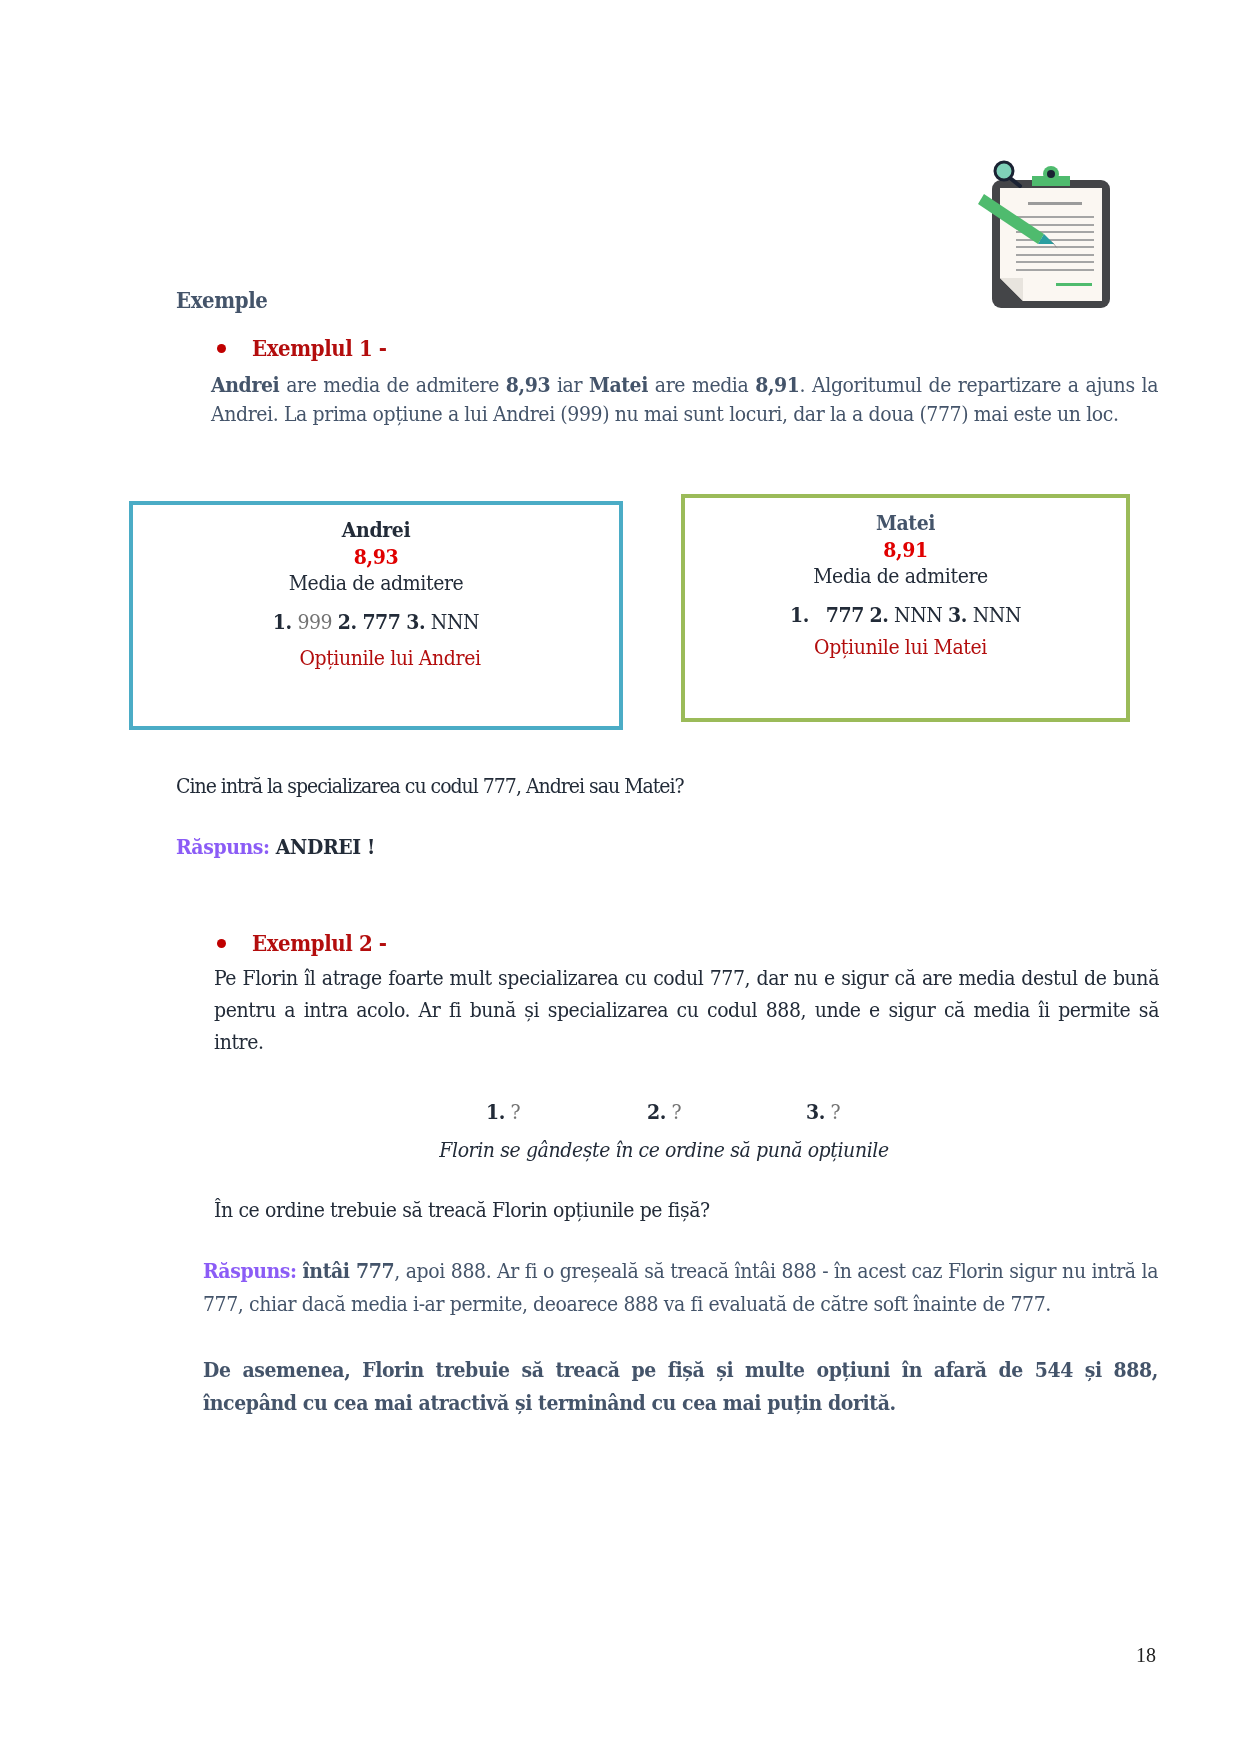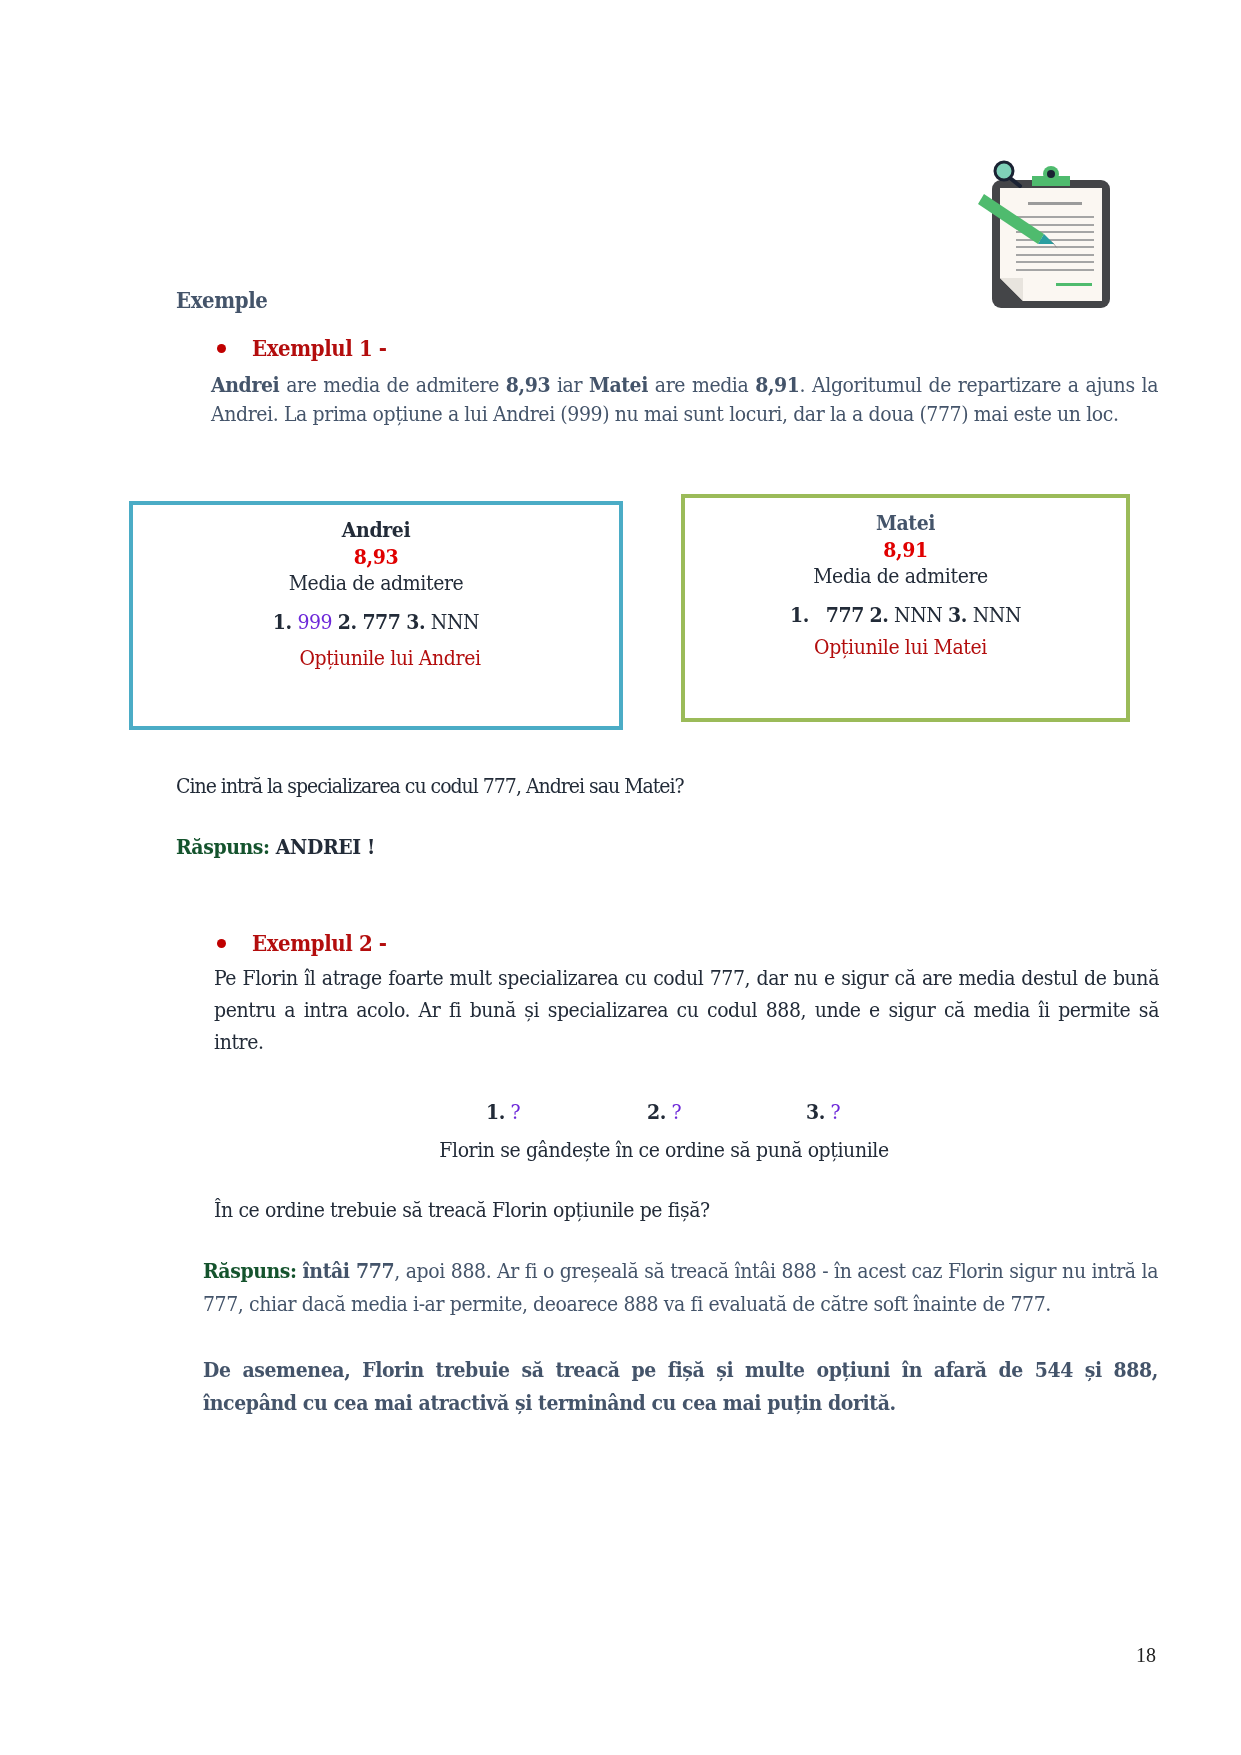--- a/index.html
+++ b/index.html
@@ -2,22 +2,22 @@
 <html><head>
 <meta charset="utf-8">
 <style>
   html, body { margin:0; padding:0; background:#ffffff; }
   body { width:1241px; height:1755px; position:relative; overflow:hidden;
          font-family:"DejaVu Serif", "Liberation Serif", serif; color:#222b38; }
   .abs { position:absolute; }
   .t { font-family:"DejaVu Serif", serif; font-stretch:condensed; letter-spacing:-0.4px; }
   .slate { color:#44546a; }
   .dark { color:#222b38; }
-  .soft-red { color:#6d28d9; }
-  .green { color:#14532d; }
+  .soft-red { color:#737373; }
+  .green { color:#8b5cf6; }
   b { font-weight:bold; }
 
   #heading { left:176px; top:287px; font-size:22px; font-weight:bold; color:#44546a; }
 
   .bullet-row { left:217px; font-size:22px; font-weight:bold; color:#b30d0d; display:flex; align-items:center; }
   .bullet-dot { width:9px; height:9px; border-radius:50%; background:#c00000; margin-right:26px; }
 
   .para { font-size:21px; line-height:29px; text-align:justify; }
 
   .box { position:absolute; background:#fff; text-align:center; box-sizing:border-box; }
@@ -127,21 +127,21 @@
   <span class="soft-red">?</span>
 </div>
 <div class="abs t dark" style="left:647px; top:1099px; font-size:21px;">
   <b>2.</b>
   <span class="soft-red">?</span>
 </div>
 <div class="abs t dark" style="left:806px; top:1099px; font-size:21px;">
   <b>3.</b>
   <span class="soft-red">?</span>
 </div>
-<div class="abs t dark" style="left:404px; top:1138px; width:520px; text-align:center; font-size:21px;">Florin se gândește în ce ordine să pună opțiunile</div>
+<div class="abs t dark" style="left:404px; top:1138px; width:520px; text-align:center; font-size:21px;font-style:italic;">Florin se gândește în ce ordine să pună opțiunile</div>
 
 <div class="abs t dark" style="left:214px; top:1198px; font-size:21px;">În ce ordine trebuie să treacă Florin opțiunile pe fișă?</div>
 
 <div class="abs para t slate" style="left:203px; top:1254px; width:955px; line-height:33px;">
   <b class="green">Răspuns:</b>
   <b>întâi 777</b><span>, apoi 888. Ar fi o greșeală să treacă întâi 888 - în acest caz Florin sigur nu intră la 777, chiar dacă media i-ar permite, deoarece 888 va fi evaluată de către soft înainte de 777.</span>
 </div>
 <div class="abs para t slate" style="left:203px; top:1353px; width:955px; line-height:33px; font-weight:bold;">De asemenea, Florin trebuie să treacă pe fișă și multe opțiuni în afară de 544 și 888, începând cu cea mai atractivă și terminând cu cea mai puțin dorită.</div>
 
 <div id="page-num" class="abs">18</div>

